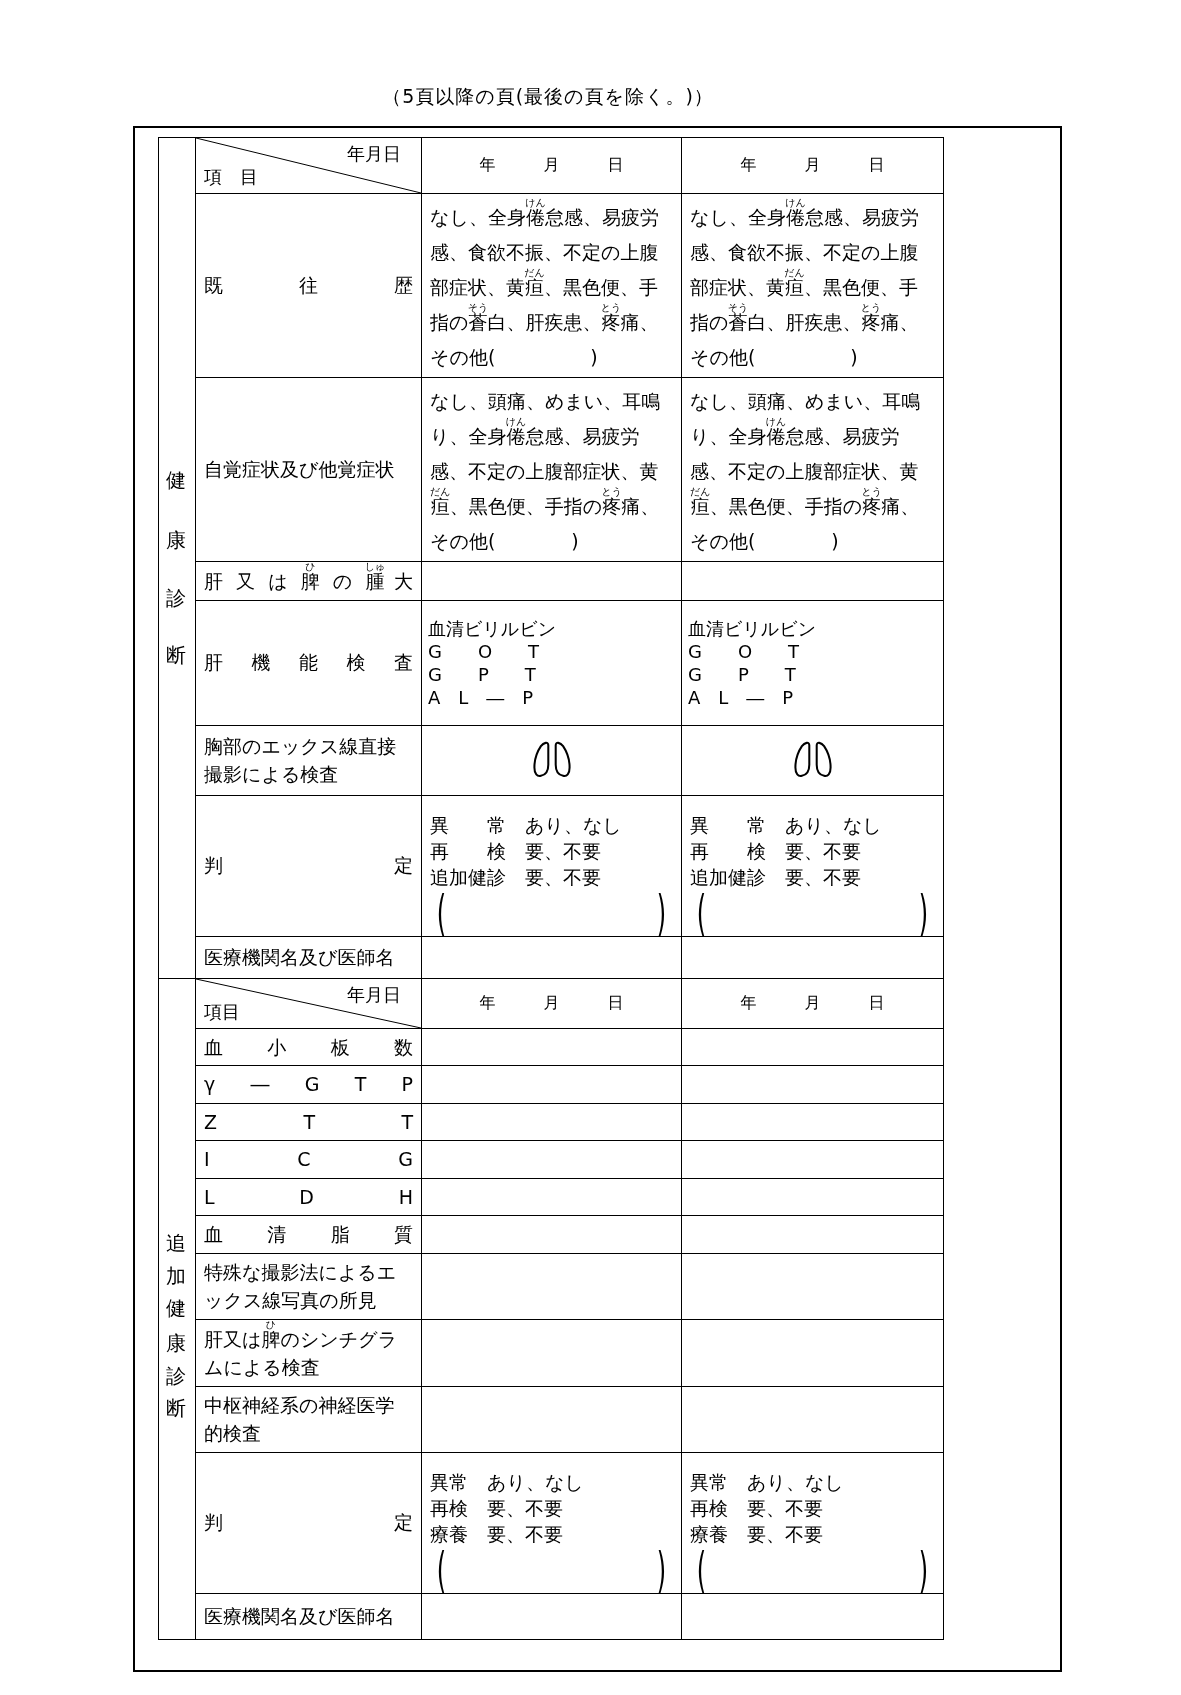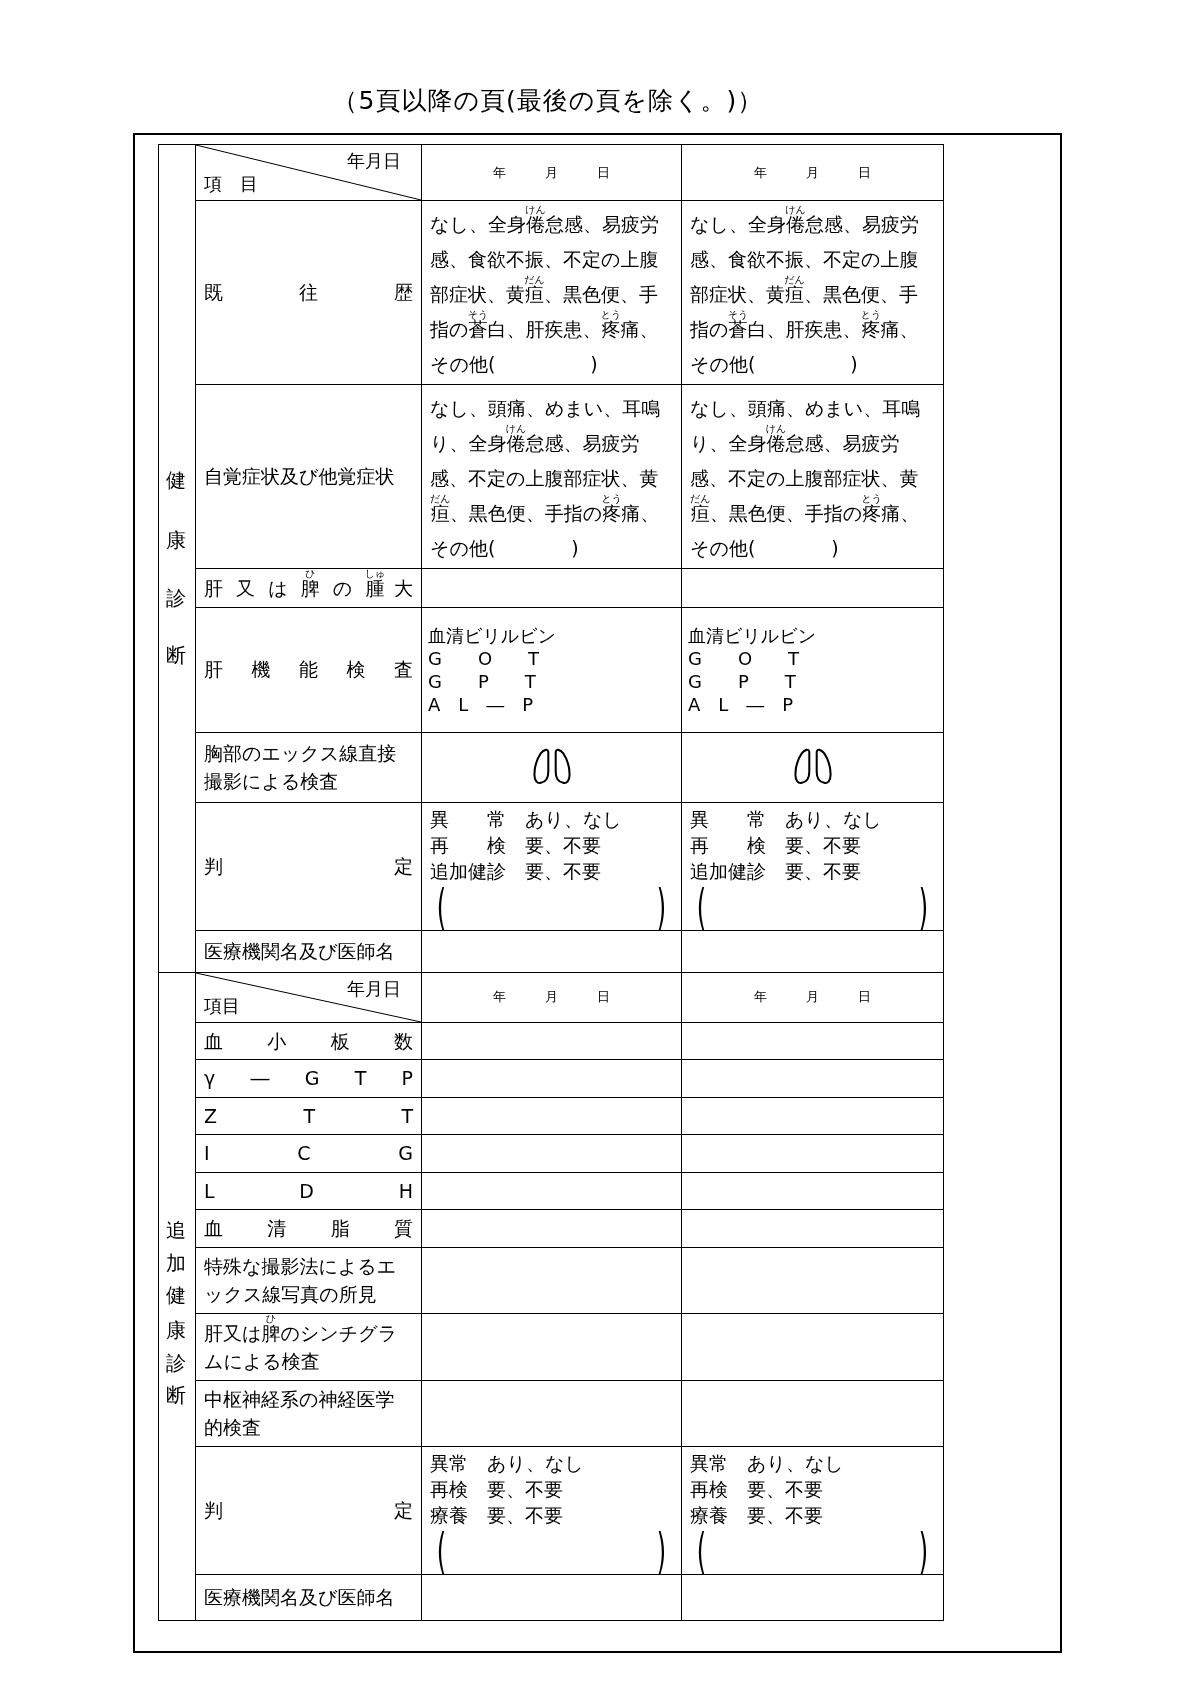--- a/index.html
+++ b/index.html
@@ -4,21 +4,21 @@
 <style>
   * { box-sizing: border-box; }
   html, body { margin: 0; padding: 0; }
   body {
     width: 1181px; min-height: 1695px;
     background: #ffffff; color: #000000;
     font-family: "DejaVu Sans", "Liberation Sans", sans-serif;
   }
   .note {
     width: 830px; margin: 0 0 0 133px; padding-top: 84px;
-    text-align: center; font-size: 25px; letter-spacing: 1px;
+    text-align: center; font-size: 19px; letter-spacing: 1px;
   }
   .frame {
     width: 929px; margin: 16px 0 0 133px;
     border: 2px solid #000;
     padding: 9px 0 30px 23px;
   }
   table.form { border-collapse: collapse; table-layout: fixed; width: 785px; }
   .form td {
     border: 1px solid #000; font-size: 19px; padding: 3px 8px;
     vertical-align: middle; overflow: hidden; overflow-wrap: break-word;
@@ -34,32 +34,32 @@
   td.side { padding: 0; text-align: center; }
   .vtext { writing-mode: vertical-rl; text-orientation: upright; display: inline-block; font-size: 20px; }
   .v1 { letter-spacing: 58px; margin-top: 30px; }
   .v2 { letter-spacing: 33px; margin-top: 18px; }
 
   td.corner { position: relative; padding: 0; }
   .corner .diag { position: absolute; top: 0; left: 0; width: 100%; height: 100%; display: block; }
   .corner .ctop { position: absolute; top: 4px; right: 20px; font-size: 18px; }
   .corner .cbot { position: absolute; bottom: 4px; left: 8px; font-size: 18px; }
 
-  td.datehead { text-align: center; font-size: 13px; }
+  td.datehead { text-align: center; font-size: 16px; }
 
   td.label { padding: 4px 8px; line-height: 1.5; }
   .spread { text-align: justify; text-align-last: justify; }
 
   td.wrapcell { vertical-align: top; padding: 6px 8px 2px; line-height: 35px; text-align: left; margin-top: 40px; }
   ruby rt { font-size: 10px; letter-spacing: 0; }
 
   td.lf { vertical-align: top; padding: 16px 6px; }
   td.lf .ln { line-height: 23px; font-size: 18px; }
 
-  td.judge { vertical-align: top; padding: 3px 8px 2px; }
+  td.judge { vertical-align: top; padding: 16px 8px 2px; }
   td.judge .ln { line-height: 26px; }
   .parens { display: flex; justify-content: space-between; align-items: flex-end; height: 44px; padding: 0 2px; }
   .paren { font-size: 48px; line-height: 42px; transform: scaleX(0.5); transform-origin: center bottom; }
 
   td.xcell { text-align: center; vertical-align: middle; padding: 2px; }
   .lungs { display: inline-block; vertical-align: middle; }
 </style>
 </head>
 <body>
 

